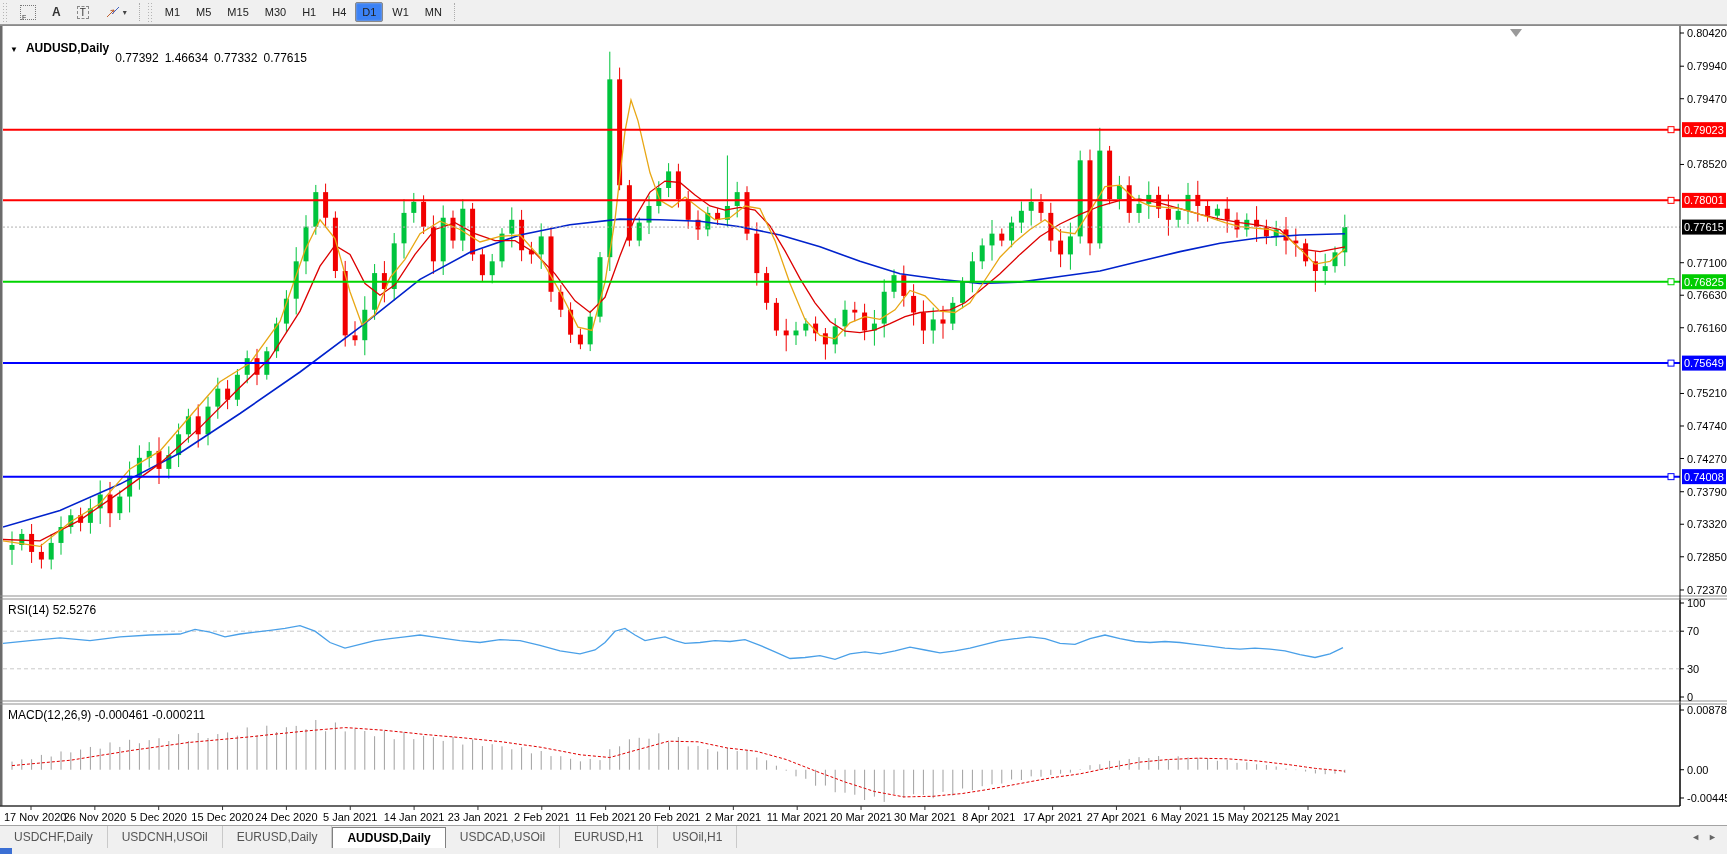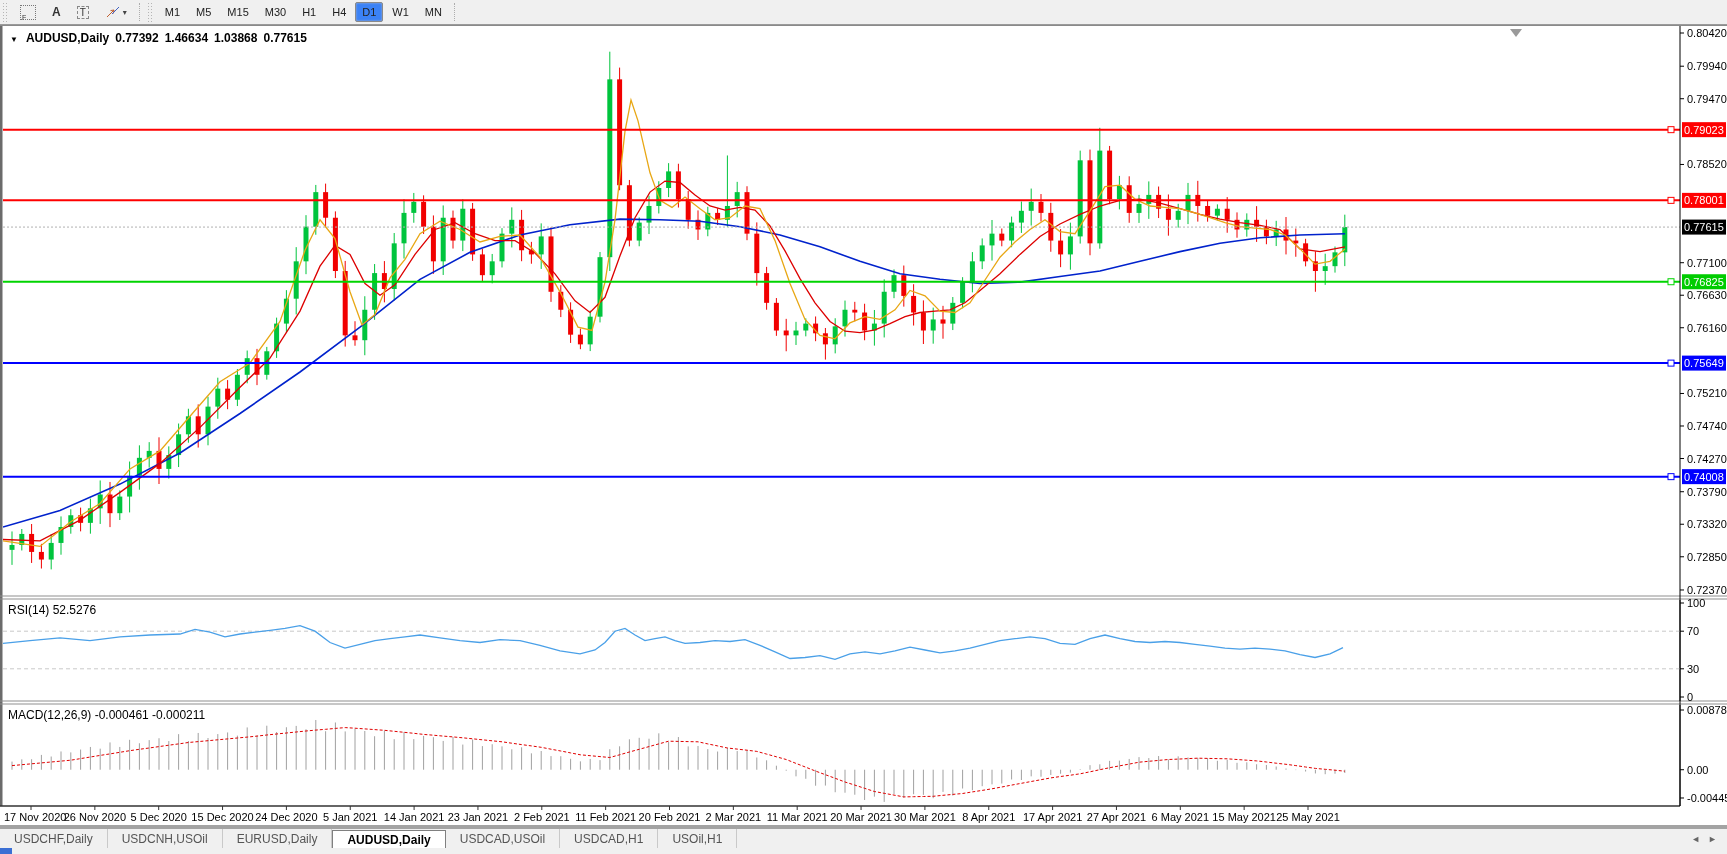--- a/index.html
+++ b/index.html
@@ -30,25 +30,25 @@
   .icon-A{font-size:12px;font-weight:bold;color:#333;}
   .icon-T{font-size:10px;color:#333;border:1px dashed #888;padding:0 2px;line-height:11px;}
   .caret{font-size:8px;color:#444;margin-left:2px;}
   
   #chart-title{
     position:absolute;left:10px;top:31px;font-size:12px;color:#000;
     display:flex;align-items:center;gap:6px;z-index:5;
   }
   #chart-title .sym-caret::before{content:"▼";font-size:8px;color:#000;margin-right:2px;}
   #chart-title b{font-weight:bold;}
-  #chart-title span.num{font-weight:bold;}
+  #chart-title span.num{font-weight:normal;margin-top:20px;}
   
   #tabbar{
     position:absolute;left:0;top:825px;width:1727px;height:23px;
-    background:#f0f0f0;border-top:4px solid #a3a3a3;box-sizing:border-box;
+    background:#f0f0f0;border-top:1px solid #a3a3a3;box-sizing:border-box;
     display:flex;align-items:stretch;font-size:12px;color:#555;
   }
   .tab{
     display:flex;align-items:center;padding:0 14px;position:relative;cursor:default;
     border-right:1px solid #c9c9c9;
   }
   .tab.active{
     background:#ffffff;border:1px solid #808080;border-bottom:none;
     color:#000;font-weight:bold;margin-top:1px;z-index:2;
   }
@@ -97,21 +97,21 @@
       <div class="tb-btn">MN</div>
     </div>
   <div class="tb-sep"></div>
 </div>
 
 <div id="chart-title">
   <span class="sym-caret"></span>
   <b>AUDUSD,Daily</b>
   <span class="num">0.77392</span>
   <span class="num">1.46634</span>
-  <span class="num">1.03868</span>
+  <span class="num">0.77332</span>
   <span class="num">0.77615</span>
 </div>
 
 <svg id="chart-svg" width="1727" height="854" style="position:absolute;left:0;top:0;">
     <rect x="0" y="25" width="1727" height="800" fill="#ffffff"></rect>
     <line x1="0" y1="25.5" x2="1727" y2="25.5" stroke="#8a8a8a"></line>
     <rect x="0" y="26" width="2.5" height="780" fill="#6b6b6b"></rect>
     <line x1="0" y1="596" x2="1727" y2="596" stroke="#8f8f8f"></line>
     <line x1="0" y1="599" x2="1727" y2="599" stroke="#8f8f8f"></line>
     <line x1="0" y1="701" x2="1727" y2="701" stroke="#8f8f8f"></line>
@@ -684,21 +684,21 @@
       <text x="1308" y="821" font-size="11" fill="#000" text-anchor="middle">25 May 2021</text>
     </g>
   </svg>
 
 <div id="tabbar">
     <div class="tab">USDCHF,Daily</div>
     <div class="tab">USDCNH,USOil</div>
     <div class="tab">EURUSD,Daily</div>
     <div class="tab active">AUDUSD,Daily</div>
     <div class="tab">USDCAD,USOil</div>
-    <div class="tab">USDCAD,H1</div>
+    <div class="tab">EURUSD,H1</div>
     <div class="tab">USOil,H1</div>
     <div class="tab-arrows">
       <span>◄</span>
       <span>►</span>
     </div>
   </div>
 <div id="statusbar">
   <div class="blue-chip"></div>
 </div>
 

